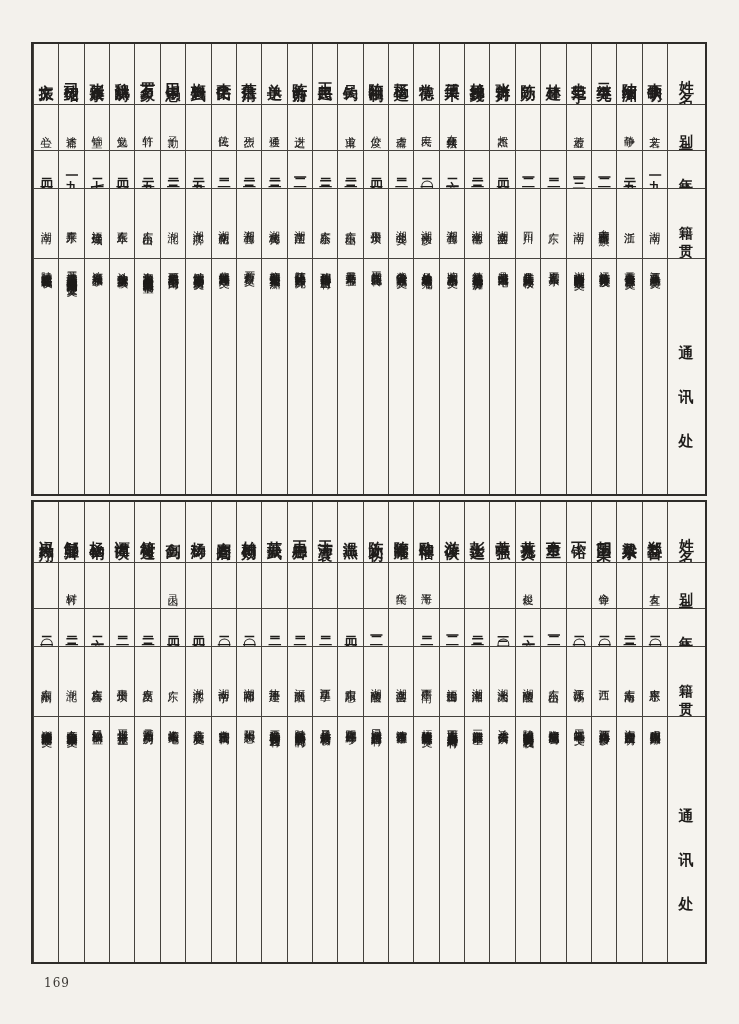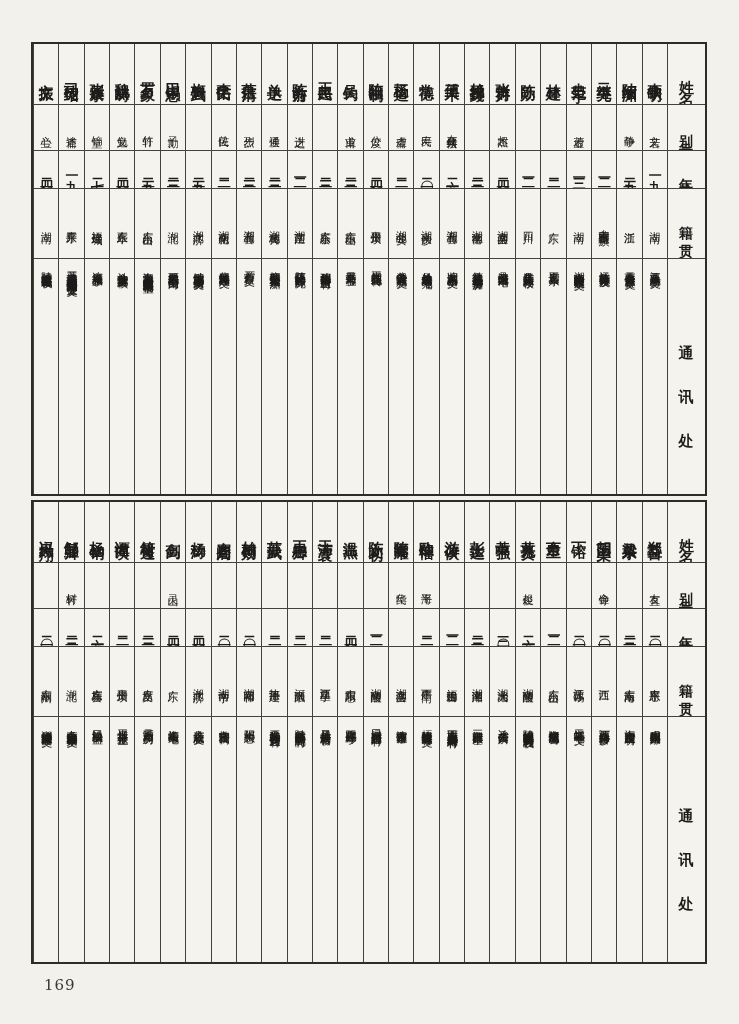--- a/index.html
+++ b/index.html
@@ -46,21 +46,21 @@
   
   .hdr-col .cell{font-weight:700;font-size:15px;}
   .hdr-col .cell.name{letter-spacing:12px;padding-top:12px;}
   .hdr-col .cell.alias{font-size:14px;letter-spacing:9px;padding-top:9px;}
   .hdr-col .cell.age{font-size:14px;letter-spacing:5px;padding-top:5px;}
   .hdr-col .cell.origin{font-size:14px;letter-spacing:18px;padding-top:18px;}
   .hdr-col .cell.address{justify-content:center;letter-spacing:44px;padding-top:44px;font-size:15px;}
   .page-number{
     position:absolute;left:44px;top:976px;
     font-family:"DejaVu Serif","Liberation Serif",serif;
-    font-size:15px;color:#3a3733;letter-spacing:1px;
+    font-size:12px;color:#3a3733;letter-spacing:1px;
   }
 </style>
 </head>
 <body>
 
 <div class="dir-table" id="table-top">
     <div class="col hdr-col">
       <div class="cell name">姓名</div>
       <div class="cell alias">别号</div>
       <div class="cell age">年龄</div>

